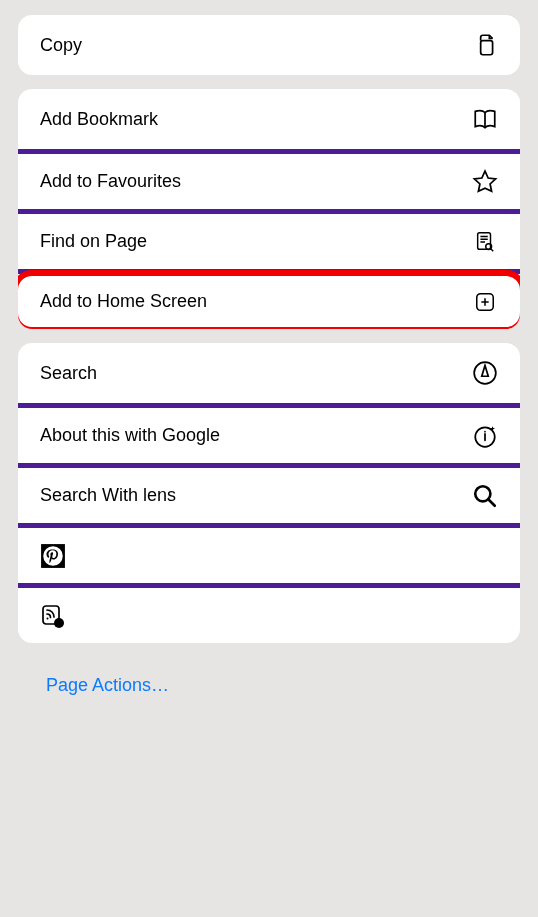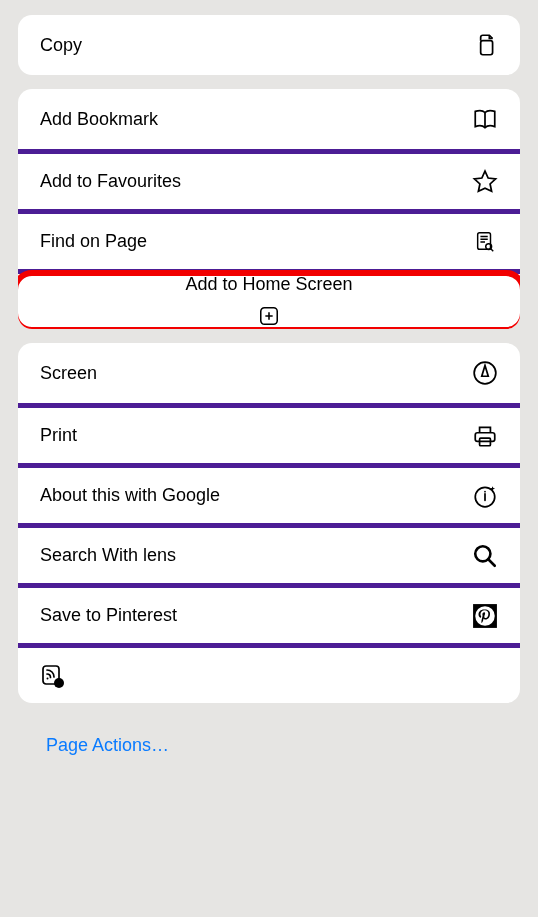--- a/index.html
+++ b/index.html
@@ -39,21 +39,20 @@
       height:26px;
       display:flex;
       align-items:center;
       justify-content:center;
       color:#000;
     }
     .icon svg { width:26px; height:26px; }
     .icon.sm svg { width:22px; height:22px; }
     .highlight-wrap {
       position:relative;
-      flex-direction:column;
     }
     .highlight-box {
       position:absolute;
       left:-6px; right:-6px; top:-4px; bottom:-4px;
       border:6px solid #f20000;
       border-radius:20px;
       pointer-events:none;
     }
     .footer-link {
       padding:18px 28px 30px 28px;
@@ -120,35 +119,25 @@
           <path d="M12 8v8M8 12h8"></path>
         </svg>
       </span>
       <div class="highlight-box"></div>
     </div>
   </div>
 
   
   <div class="group">
     <div class="row">
-      <span class="label">Screen</span>
+      <span class="label">Search</span>
       <span class="icon">
         <svg viewBox="0 0 24 24" fill="none" stroke="currentColor" stroke-width="1.6">
           <circle cx="12" cy="12" r="10"></circle>
           <path d="M12 5l3 10H9l3-10z"></path>
-        </svg>
-      </span>
-    </div>
-    <div class="row">
-      <span class="label">Print</span>
-      <span class="icon">
-        <svg viewBox="0 0 24 24" fill="none" stroke="currentColor" stroke-width="1.6">
-          <path d="M7 9V4h10v5"></path>
-            <rect x="3" y="9" width="18" height="8" rx="2"></rect>
-          <rect x="7" y="14" width="10" height="7" rx="1"></rect>
         </svg>
       </span>
     </div>
     <div class="row">
       <span class="label">About this with Google</span>
       <span class="icon">
         <svg viewBox="0 0 24 24" fill="none" stroke="currentColor" stroke-width="1.6">
           <circle cx="12" cy="13" r="9"></circle>
           <path d="M12 10v6M12 8v0" stroke-linecap="round"></path>
           <path d="M19 3l.7 1.6L21.3 5l-1.6.7L19 7l-.7-1.3L16.7 5l1.6-.4L19 3z" fill="currentColor" stroke="none"></path>
@@ -158,21 +147,20 @@
     <div class="row">
       <span class="label">Search With lens</span>
       <span class="icon">
         <svg viewBox="0 0 24 24" fill="none" stroke="currentColor" stroke-width="2.4">
           <circle cx="10" cy="10" r="7"></circle>
             <path d="M15 15l6 6" stroke-linecap="round"></path>
         </svg>
       </span>
     </div>
     <div class="row">
-      <span class="label">Save to Pinterest</span>
       <span class="icon">
         <svg viewBox="0 0 24 24">
           <rect x="1" y="1" width="22" height="22" fill="#000"></rect>
           <circle cx="12" cy="12" r="9" fill="#fff"></circle>
           <path d="M11 6c-3 0-5 2-5 4.6 0 1.4.7 2.6 1.9 3 .2.1.3 0 .4-.2l.2-.8c0-.2 0-.2-.1-.4-.4-.5-.6-1-.6-1.8 0-2 1.5-3.6 3.9-3.6 2.1 0 3.4 1.3 3.4 3.1 0 2.3-1 4-2.5 4-.8 0-1.4-.7-1.2-1.5.2-1 .7-2 .7-2.7 0-.6-.3-1.1-1-1.1-.8 0-1.5.9-1.5 2 0 .7.2 1.2.2 1.2l-1 4.2c-.2.9-.1 2 .0 2.4 0 .1.1.1.2 0 .1-.1.9-1.1 1.2-2.1l.5-1.9c.3.5 1 .9 1.8.9 2.4 0 4.1-2.3 4.1-5.1C17 7.8 14.7 6 11.9 6" fill="#000"></path>
         </svg>
       </span>
     </div>
     <div class="row">
       <span class="icon">

